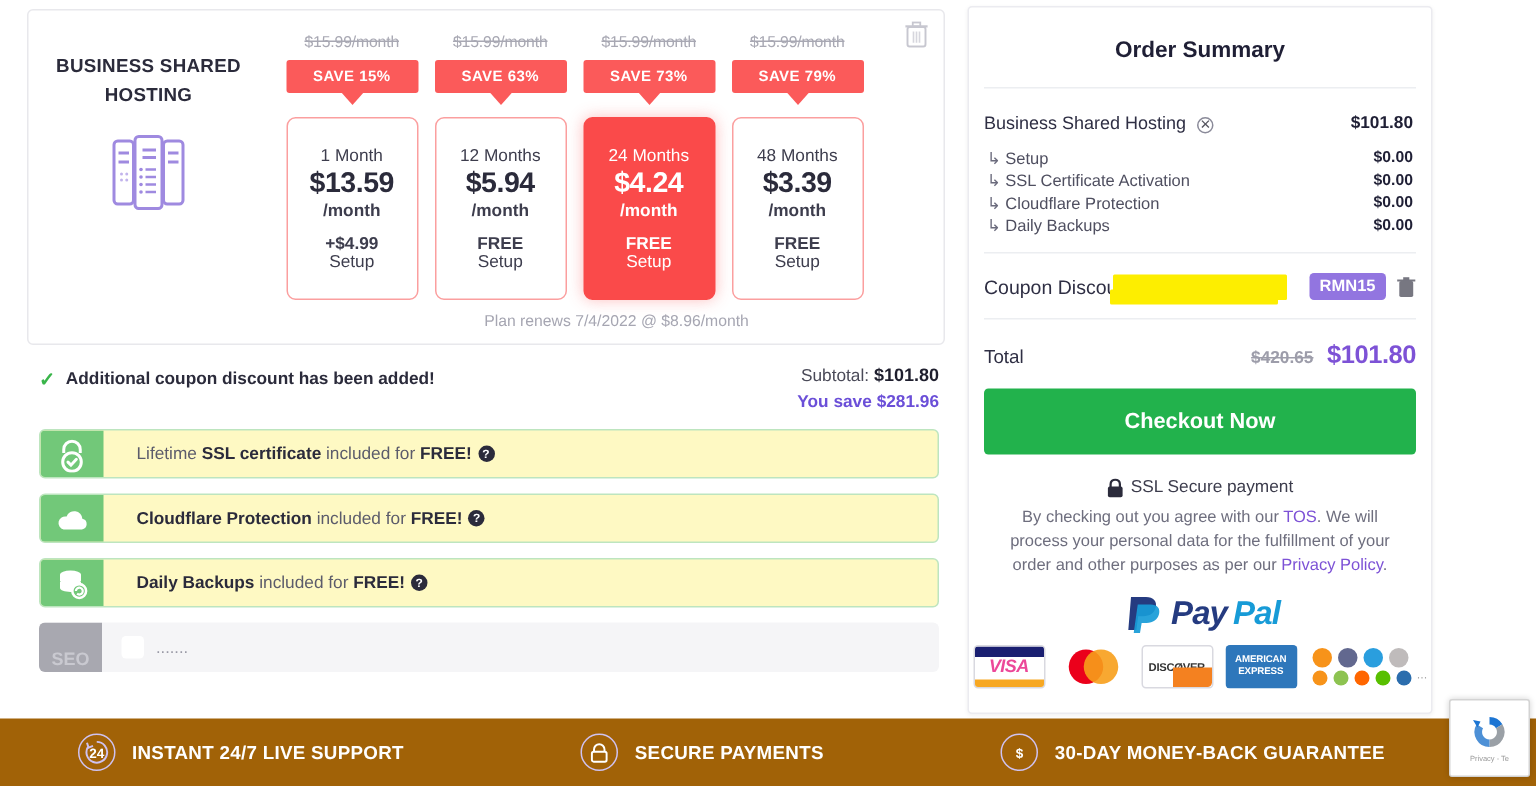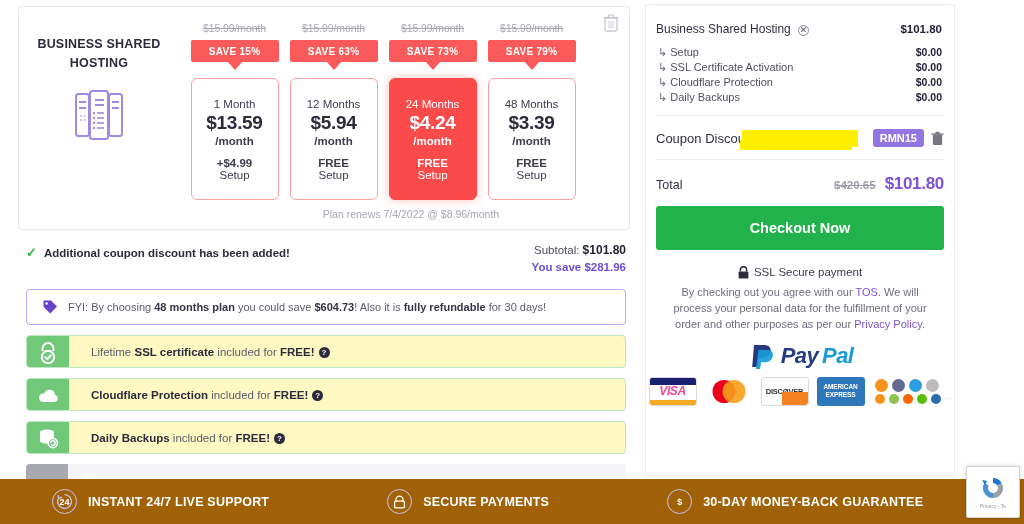--- a/index.html
+++ b/index.html
@@ -385,29 +385,20 @@
           <span>Subtotal:</span>
           <b>$101.80</b>
         </div>
         <div class="save-line">
           <span>You save</span>
           <span>$281.96</span>
         </div>
       </div>
     </div>
 
-    <div class="fyi">
-      <svg width="16" height="16" viewBox="0 0 16 16">
-        <path d="M1.5 1.5 H9 L15 7.6 L8.2 14.4 L1.5 7.8 Z" fill="#6741c8"></path>
-        <circle cx="4.6" cy="4.6" r="1.25" fill="#fff"></circle>
-      </svg>
-      <div class="fyi-txt">
-        <span>FYI: By choosing </span><b>48 months plan</b><span> you could save </span><b>$604.73</b><span>! Also it is </span><b>fully refundable</b><span> for 30 days!</span>
-      </div>
-    </div>
 
     <div id="features-wrap">
         <div class="feat">
           <div class="feat-ico">
             <svg width="20" height="22" viewBox="0 0 20 22">
               <path d="M4.5 9 V6.6 a5.5 5.5 0 0 1 11 0 V9" fill="none" stroke="#fff" stroke-width="2"></path>
               <circle cx="10" cy="15" r="6.2" fill="none" stroke="#fff" stroke-width="2"></circle>
               <path d="M7.3 15.1 l2 2 3.6-3.9" fill="none" stroke="#fff" stroke-width="2" stroke-linecap="round"></path>
             </svg>
           </div>
@@ -436,20 +427,21 @@
       </div>
 
     <div class="seo-row">
       <div class="seo-ico">SEO</div>
       <div class="seo-check"></div>
       <div class="seo-txt">.......</div>
     </div>
   </div>
 
   <div class="right-col">
+    <div class="os-title">Order Summary</div>
     <div class="hr"></div>
 
     <div class="os-main">
       <div>
         <span>Business Shared Hosting</span>
         <span class="x-ico">✕</span>
       </div>
       <div class="amt">$101.80</div>
     </div>
 

